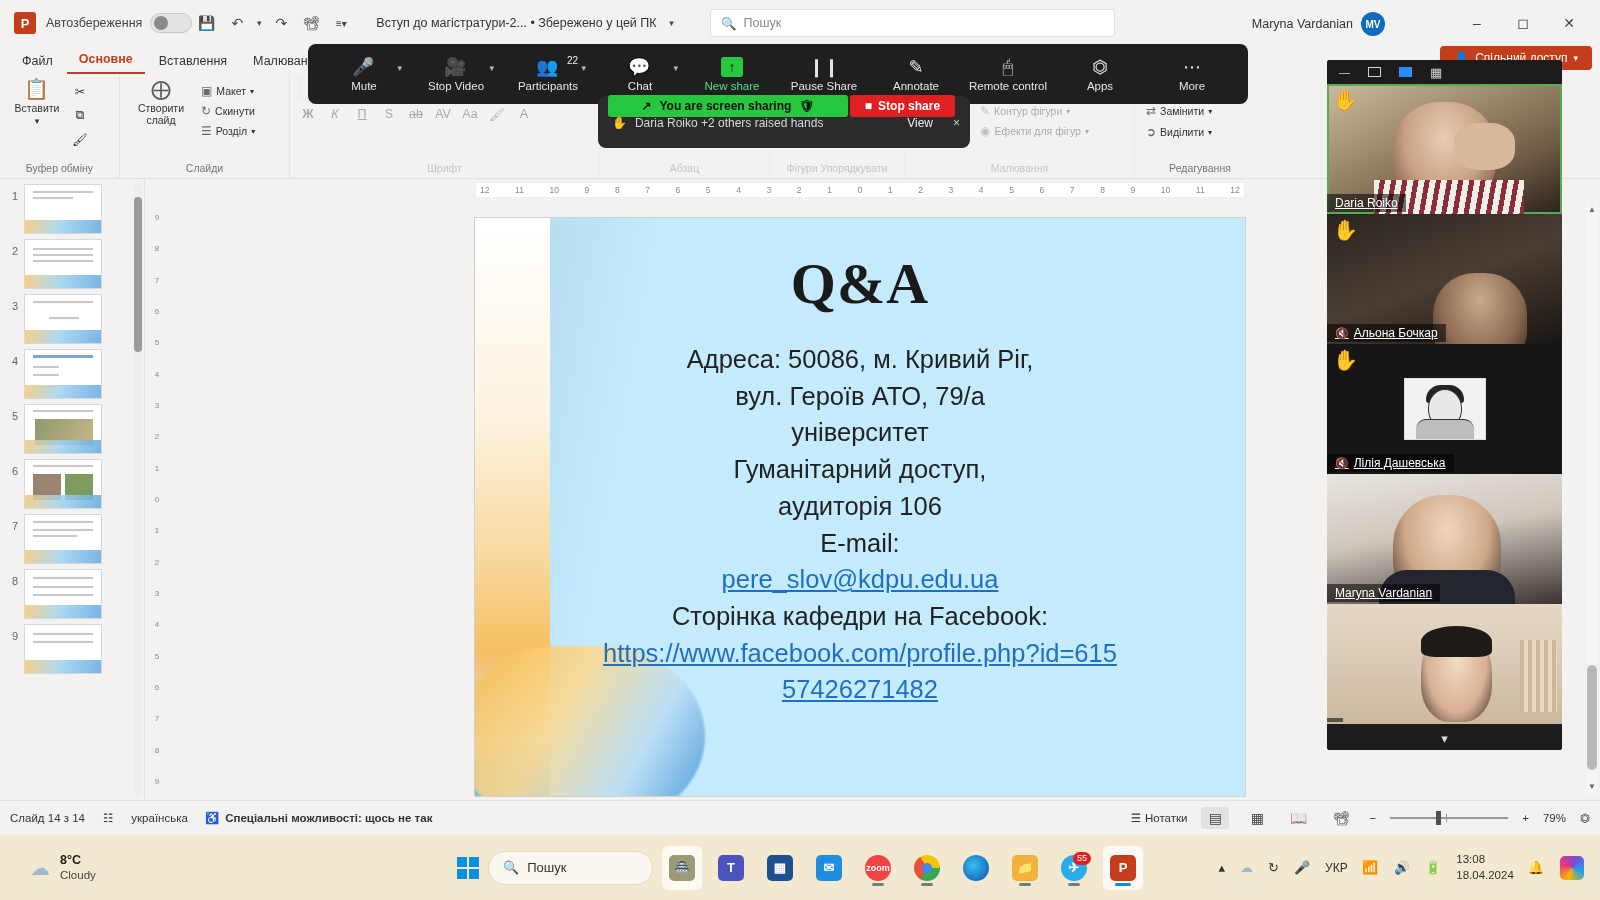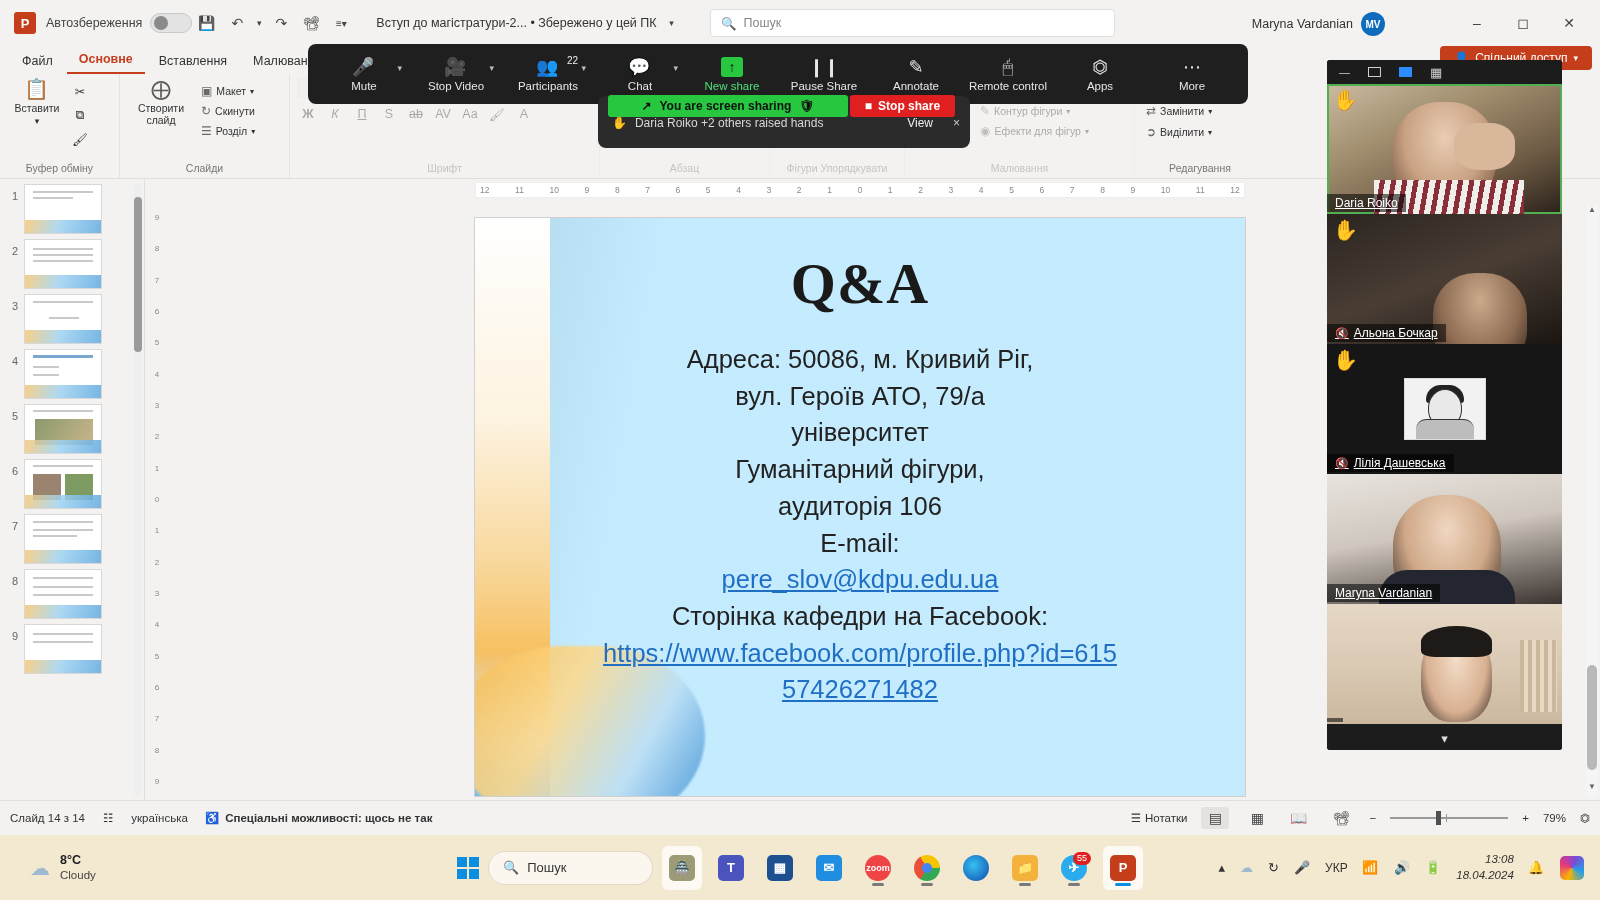--- a/index.html
+++ b/index.html
@@ -167,21 +167,21 @@
   .tbapp { width:40px; height:44px; display:flex; align-items:center; justify-content:center; position:relative;}
   .tbapp .glyph { width:26px; height:26px; border-radius:5px; display:flex; align-items:center; justify-content:center;
                   font-size:13px; color:#fff; font-weight:bold; }
   .tbapp .dot { position:absolute; bottom:4px; left:50%; transform:translateX(-50%); width:12px; height:3px;
                 border-radius:2px; background:#7a7a7a; }
   .tbapp.act { background:#fdfaf4; border-radius:6px; }
   .tbapp.act .dot { background:#0a8fe0; width:16px; }
   .tbapp .badge { position:absolute; top:6px; right:3px; background:#e02020; color:#fff; font-size:9px; border-radius:8px;
                   padding:0 4px; height:13px; display:flex; align-items:center; }
   .tray { margin-left:auto; display:flex; align-items:center; gap:15px; padding-right:16px; font-size:13px; color:#333; }
-  .tray .clock { font-size:11.5px; line-height:1.35; text-align:right;font-style:italic; }
+  .tray .clock { font-size:11.5px; line-height:1.35; text-align:left; }
   .copilot { width:24px; height:24px; border-radius:5px;
              background:conic-gradient(from 200deg,#f7b500,#e8377a,#7a4bd6,#23a0e8,#f7b500); }
 </style>
 </head>
 <body>
 
 <div class="ppt-window">
 
   <div class="titlebar">
     <div class="ppt-logo">P</div>
@@ -498,21 +498,21 @@
       <div class="slide">
         <div class="bg-gray"></div>
         <div class="bg-left"></div>
         <div class="bg-curve"></div>
         <div class="slide-inner">
           <div class="slide-title">Q&amp;A</div>
           <div class="slide-body">
             <div>Адреса: 50086, м. Кривий Ріг,</div>
             <div>вул. Героїв АТО, 79/а</div>
             <div>університет</div>
-            <div>Гуманітарний фігури,</div>
+            <div>Гуманітарний доступ,</div>
             <div>аудиторія 106</div>
             <div>E-mail:</div>
             <div><a href="#">pere_slov@kdpu.edu.ua</a></div>
             <div>Сторінка кафедри на Facebook:</div>
             <div><a href="#">https://www.facebook.com/profile.php?id=615</a></div>
             <div><a href="#">57426271482</a></div>
           </div>
         </div>
       </div>
 

